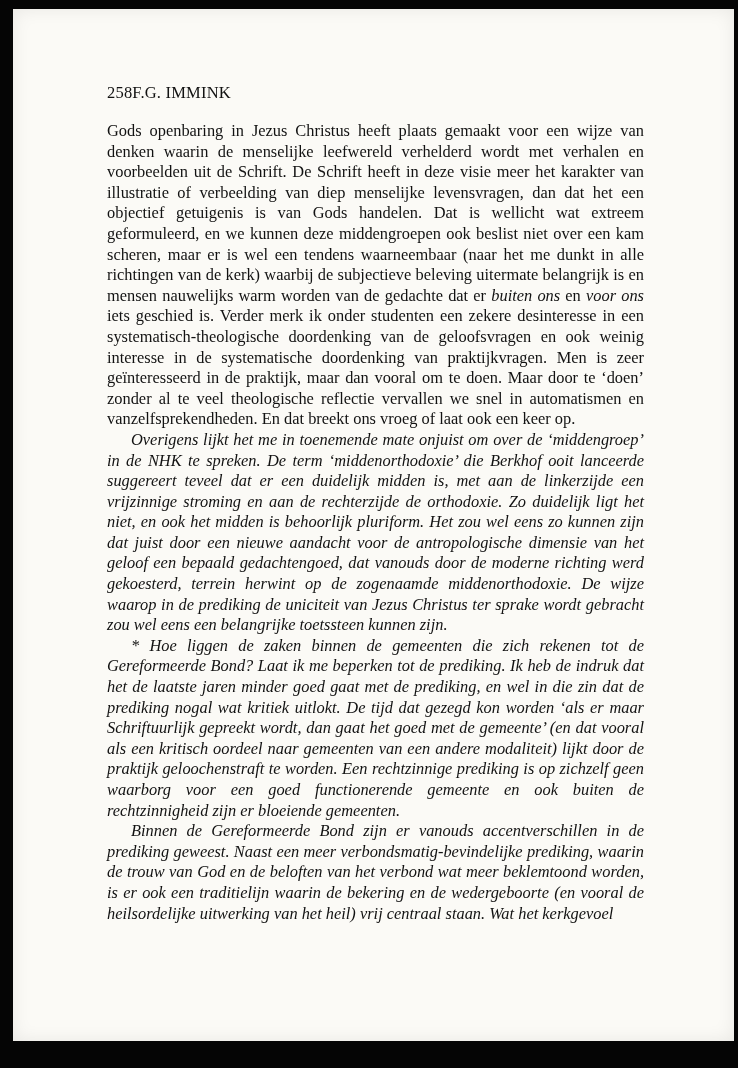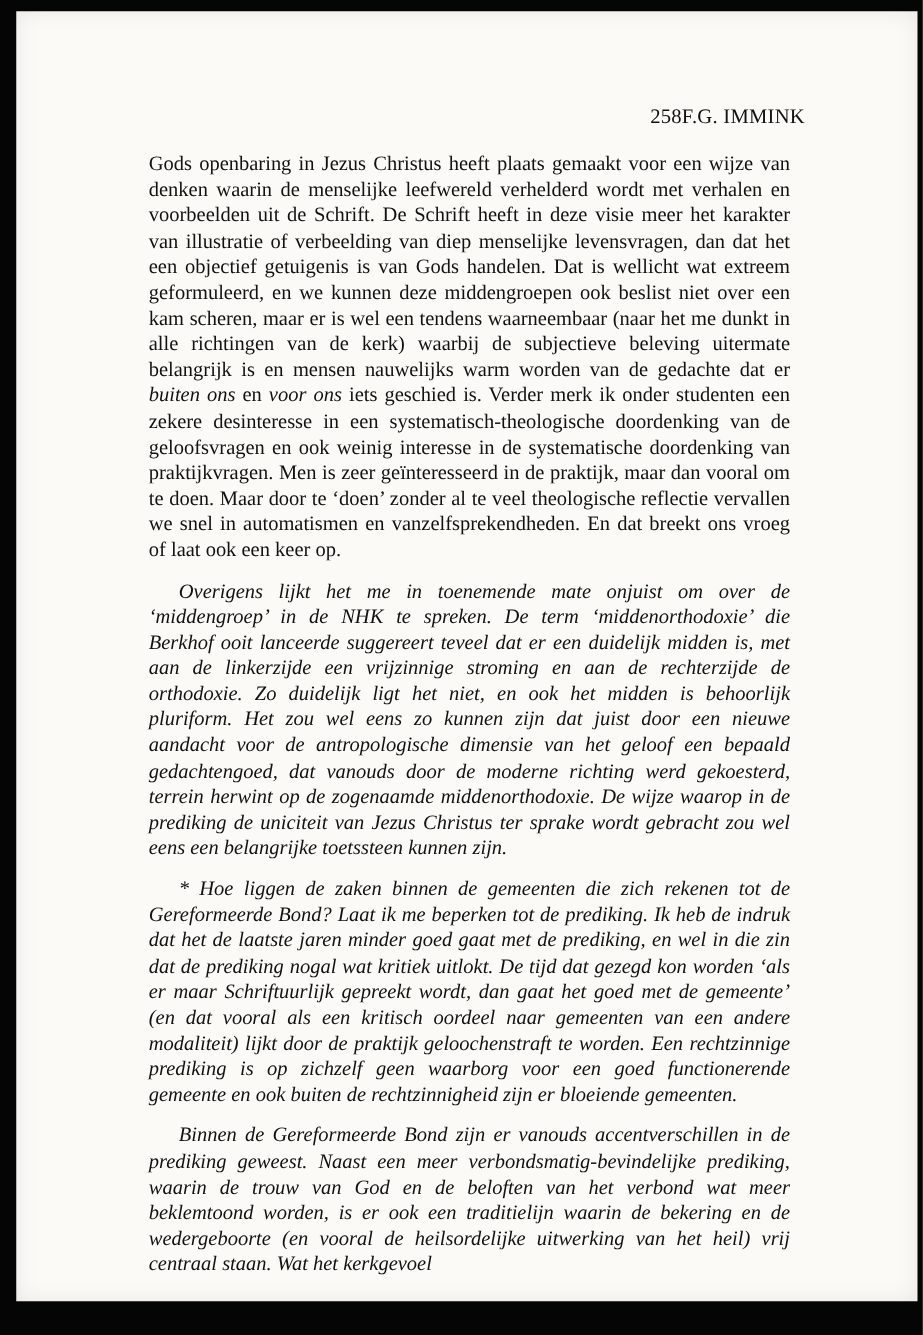--- a/index.html
+++ b/index.html
@@ -26,35 +26,35 @@
   }
   .content {
     position: absolute;
     top: 74px;
     left: 94px;
     right: 90px;
     color: #121212;
   }
   .running-head {
     display: flex;
-    justify-content: flex-end;
+    justify-content: flex-start;
     align-items: baseline;
     font-size: 16.5px;
     margin-bottom: 18px;
     letter-spacing: 0.2px;
   }
   .body-text {
     font-size: 16.4px;
     line-height: 20.6px;
     text-align: justify;
     hyphens: auto;
     -webkit-hyphens: auto;
   }
   .body-text p {
-    margin: 12px;
+    margin: 0;
   }
   .body-text p.indent {
     text-indent: 24px;
     font-style: italic;
   }
   .body-text i {
     font-style: italic;
   }
 </style>
 </head>

